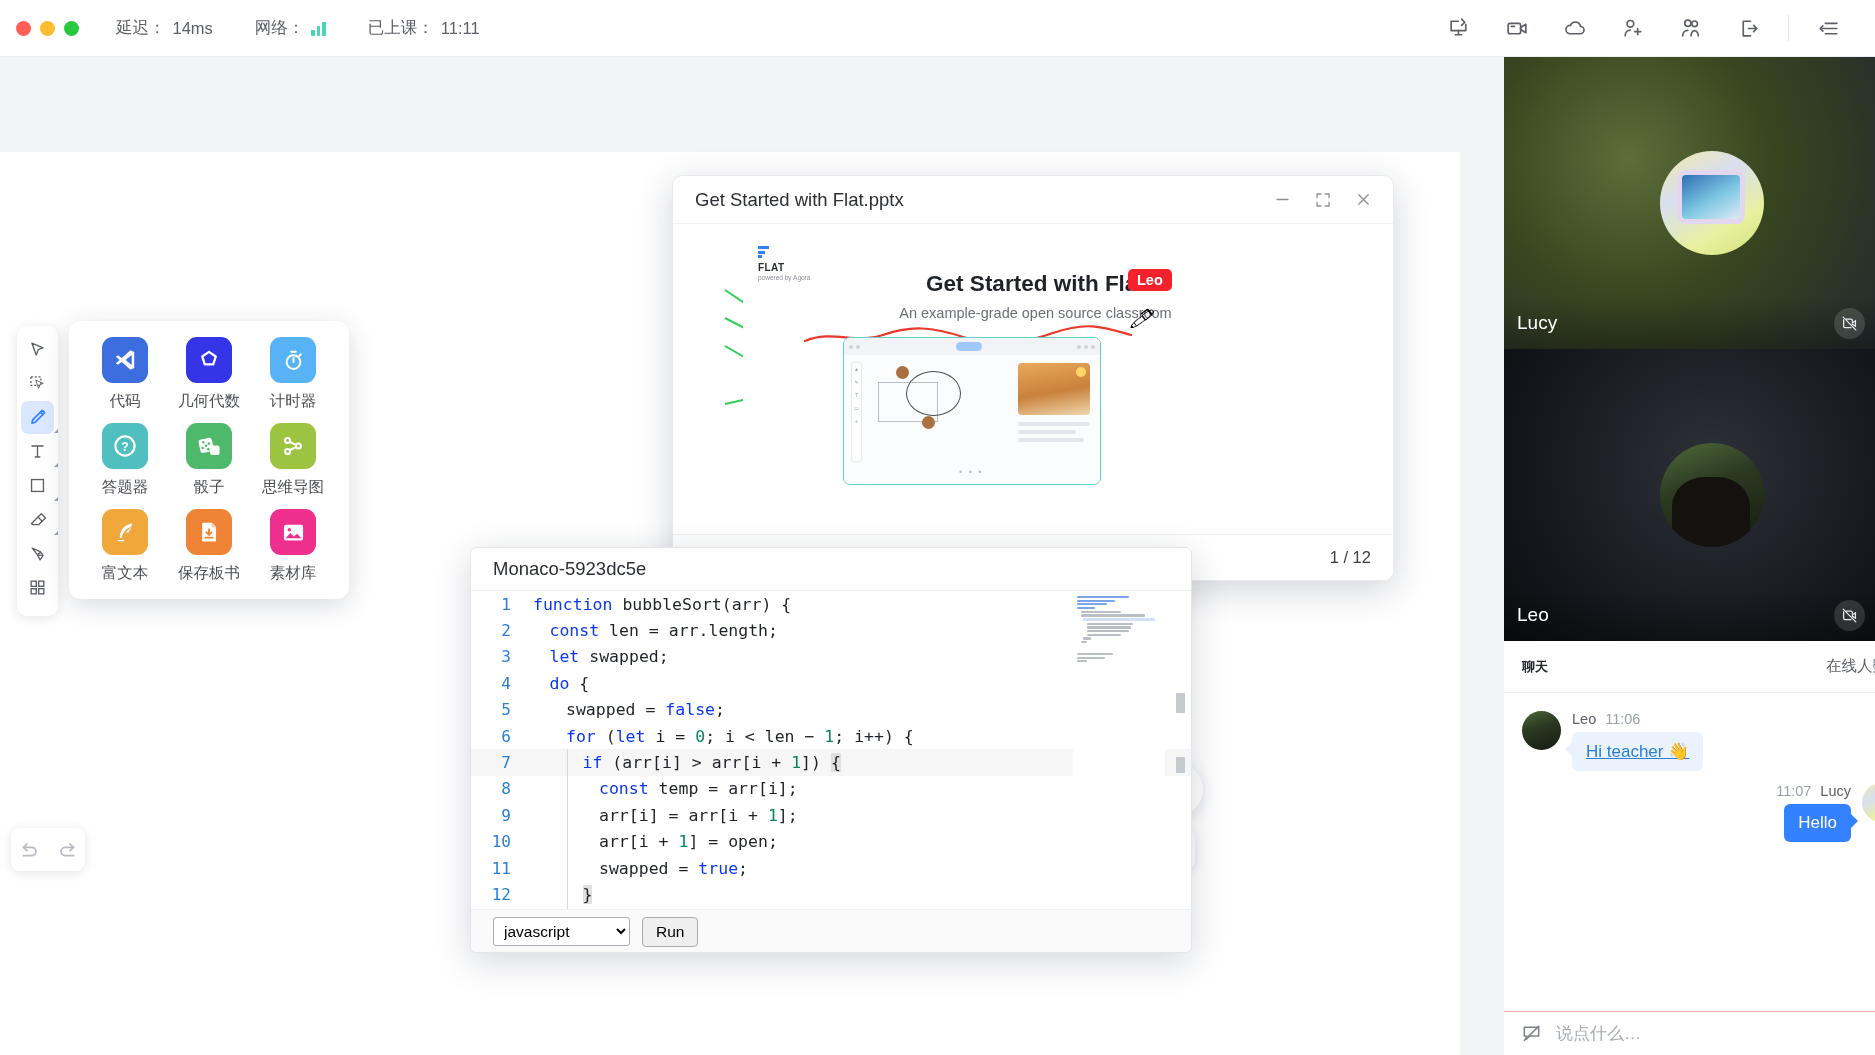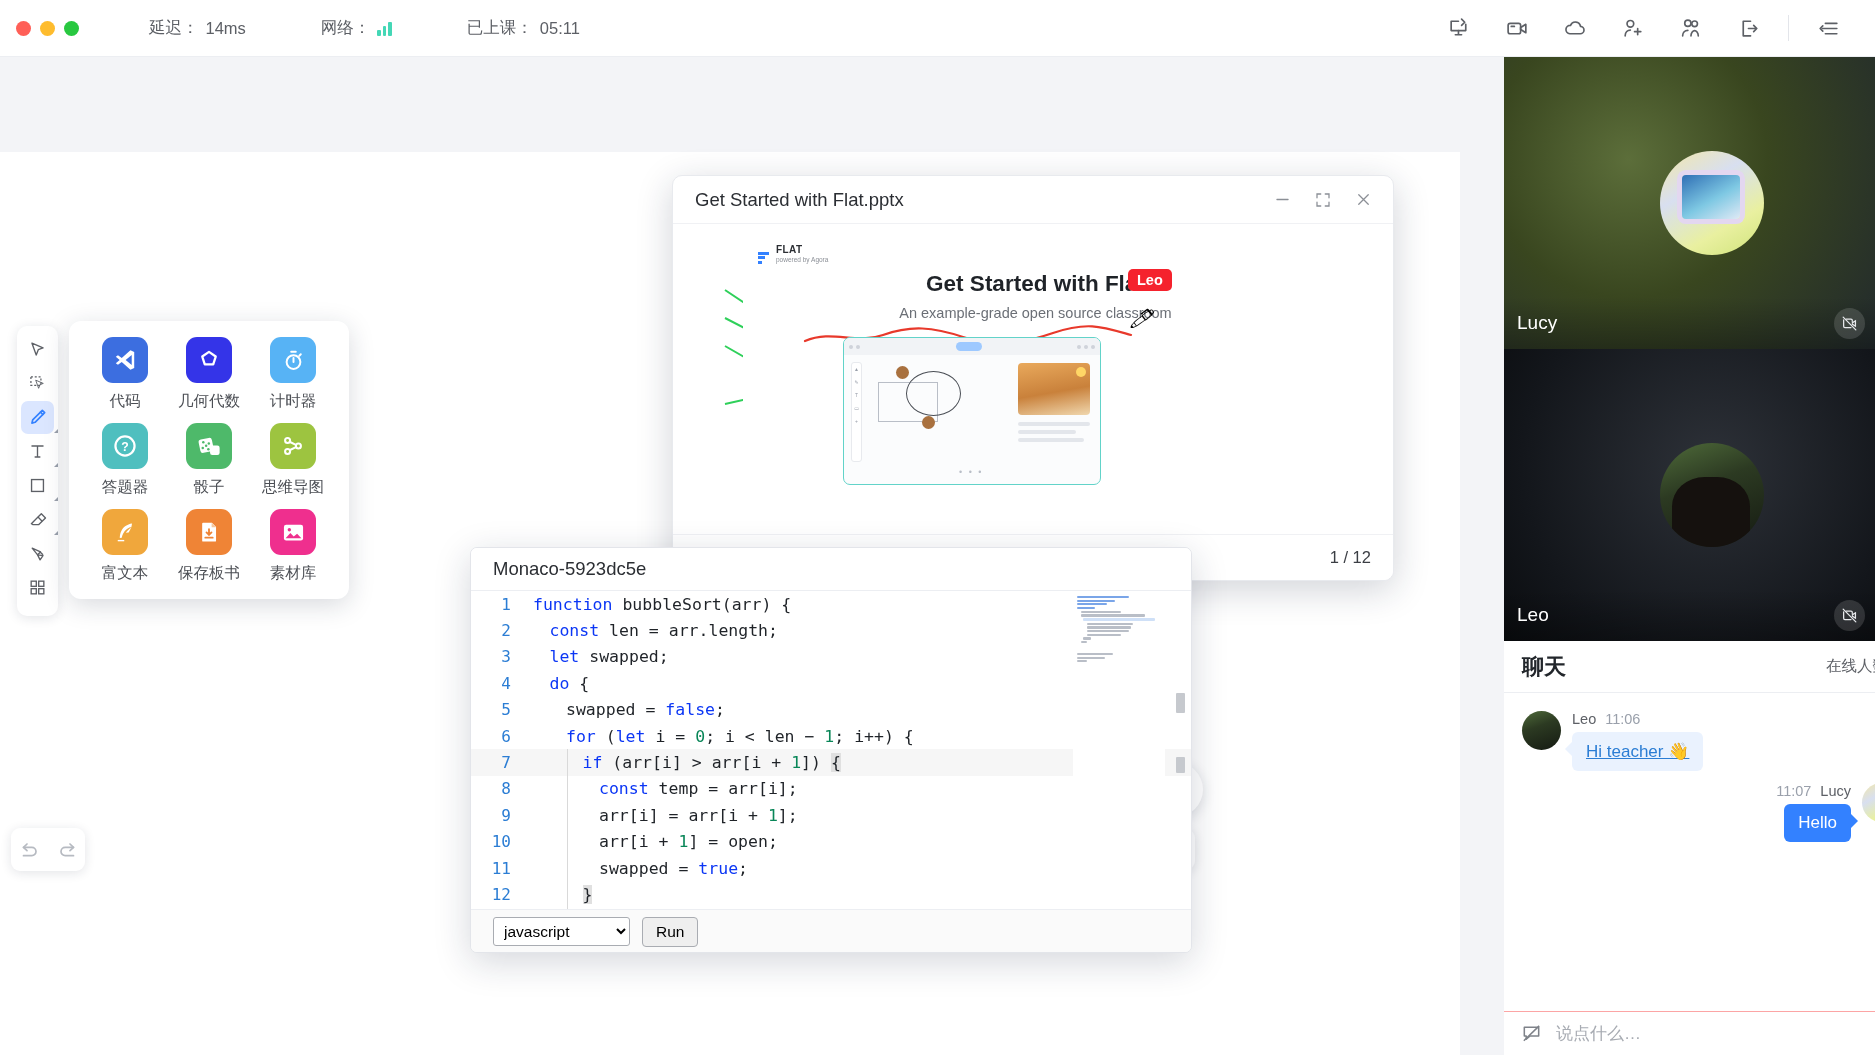--- a/index.html
+++ b/index.html
@@ -14,21 +14,21 @@
   .topbar {
     position: absolute; left: 0; top: 0; width: 1875px; height: 57px;
     background: #fff; display: flex; align-items: center;
     border-bottom: 1px solid #eceef2;
   }
   .traffic { display: flex; gap: 9px; margin-left: 16px; }
   .tl { width: 15px; height: 15px; border-radius: 50%; }
   .tl.red { background: #ff5f57; } .tl.yel { background: #febc2e; } .tl.grn { background: #28c840; }
   .status-group { display: flex; align-items: center; margin-left: 37px; gap: 42px; }
   .status-item { display: flex; align-items: center; gap: 7px; font-size: 16.5px; color: #5d6066; white-space: nowrap; }
-  .status-item .lbl { color: #5d6066; margin-left: 33px; }
+  .status-item .lbl { color: #5d6066; }
   .status-item .val { color: #5d6066; }
   .netbars { display: inline-flex; align-items: flex-end; gap: 2px; height: 15px; }
   .netbars i { display: block; width: 3.5px; background: #44d7b6; border-radius: 1px; }
   .netbars i:nth-child(1) { height: 6px; } .netbars i:nth-child(2) { height: 10px; } .netbars i:nth-child(3) { height: 14px; }
   .top-actions { margin-left: auto; display: flex; align-items: center; gap: 0; padding-right: 18px; }
   .tbtn { width: 58px; height: 44px; display: flex; align-items: center; justify-content: center; cursor: pointer; }
   .tbtn svg { stroke: #5d6066; }
   .tdiv { width: 1px; height: 26px; background: #e3e5ea; margin: 0 10px; }
 
   
@@ -87,21 +87,21 @@
     position: absolute; left: 672px; top: 175px; width: 722px; height: 406px;
     background: #fff; border-radius: 10px; box-shadow: 0 9px 36px rgba(23,35,61,.20);
     overflow: hidden; border: 1px solid #e8eaee;
   }
   .ppt-title { height: 48px; display: flex; align-items: center; padding: 0 14px 0 22px; border-bottom: 1px solid #f0f1f4; }
   .ppt-title .t { font-size: 18.5px; color: #2b2e33; }
   .ppt-title .ctrls { margin-left: auto; display: flex; align-items: center; gap: 22px; padding-right: 6px; }
   .ppt-title .ctrls span { cursor: pointer; color: #8b8f96; display:flex; }
   .ppt-body { position: relative; height: 310px; background: #fff; padding: 0; overflow: hidden; }
   .slide { position: absolute; left: 70px; top: 5px; width: 585px; height: 302px; background: #fff; }
-  .flat-logo { position: absolute; left: 15px; top: 16px; display: flex; align-items: flex-end; gap: 5px; }
+  .flat-logo { position: absolute; left: 15px; top: 16px; display: flex; align-items: flex-start; gap: 5px; flex-direction: column; }
   .flat-logo .mark { width: 13px; height: 13px; position: relative; }
   .flat-logo .mark i { position: absolute; background: #3381ff; }
   .flat-logo .mark i:nth-child(1){ left:0; top:1px; width:11px; height:3px; }
   .flat-logo .mark i:nth-child(2){ left:0; top:5.5px; width:7px; height:3px; }
   .flat-logo .mark i:nth-child(3){ left:0; top:10px; width:4px; height:3px; }
   .flat-logo .txt { line-height: 1; }
   .flat-logo .n1 { font-size: 10px; font-weight: bold; color: #2b2e33; letter-spacing: .4px; }
   .flat-logo .n2 { font-size: 6.5px; color: #8b8f96; margin-top: 2px; }
   .slide-h1 { position: absolute; left: 0; right: 0; top: 42px; text-align: center; font-size: 22.5px; font-weight: bold; color: #1f2328; }
   .slide-h2 { position: absolute; left: 0; right: 0; top: 76px; text-align: center; font-size: 14.5px; color: #6b6f76; }
@@ -162,21 +162,21 @@
   .av-leo { background: linear-gradient(160deg,#4f6b3a 0%, #2c3a22 40%, #151a12 100%); position: relative; }
   .av-leo:after { content:""; position:absolute; left:12px; top:34px; width:78px; height:70px; border-radius:42% 42% 0 0; background:#15110e; }
   .vbar { position: absolute; left: 0; bottom: 0; width: 415px; height: 52px; display: flex; align-items: center; padding: 0 13px; background: linear-gradient(transparent, rgba(0,0,0,.28)); }
   .vname { color: #fff; font-size: 19px; }
   .vctrls { margin-left: auto; display: flex; gap: 10px; }
   .vcirc { width: 31px; height: 31px; border-radius: 50%; background: rgba(255,255,255,.14); display: flex; align-items: center; justify-content: center; cursor: pointer; }
   .vcirc svg { stroke: #e7e9ec; }
   .vcirc.on svg { stroke: #fff; }
 
   .chat-hd { height: 52px; display: flex; align-items: center; padding: 0 18px; border-bottom: 1px solid #eceef2; }
-  .chat-hd .h { font-size: 22px; font-weight: bold; color: #22262b; font-family: Liberation Serif, serif; }
+  .chat-hd .h { font-size: 13px; font-weight: bold; color: #22262b; font-family: Liberation Serif, serif; }
   .chat-hd .c { margin-left: auto; font-size: 15.5px; color: #5d6066; }
   .chat-body { height: 288px; padding: 18px 18px 0; overflow: hidden; }
   .msg { display: flex; gap: 11px; margin-bottom: 12px; }
   .msg.me { flex-direction: row-reverse; }
   .m-av { width: 39px; height: 39px; border-radius: 50%; flex: 0 0 39px; overflow: hidden; }
   .m-col { display: flex; flex-direction: column; }
   .msg.me .m-col { align-items: flex-end; }
   .m-meta { font-size: 14.5px; color: #5d6066; margin-bottom: 5px; display: flex; gap: 9px; align-items: baseline; }
   .m-meta .tm { color: #9aa0ab; }
   .bub { position: relative; padding: 9px 14px; border-radius: 6px; font-size: 17px; max-width: 250px; }
@@ -208,21 +208,21 @@
       <div class="status-item">
         <span class="lbl">网络：</span>
         <span class="netbars">
             <i></i>
             <i></i>
             <i></i>
           </span>
       </div>
       <div class="status-item">
         <span class="lbl">已上课：</span>
-        <span class="val">05:11</span>
+        <span class="val">11:11</span>
       </div>
     </div>
 
     <div class="top-actions">
       <div class="tbtn">
         <svg width="25" height="25" viewBox="0 0 24 24" fill="none" stroke-width="1.6" stroke-linecap="round" stroke-linejoin="round">
           <path d="M4 5h7M4 5v9h14V8"></path>
             <path d="M14 3l3 3-3 3"></path>
             <path d="M11 14v4M8 18h6"></path>
         </svg>

